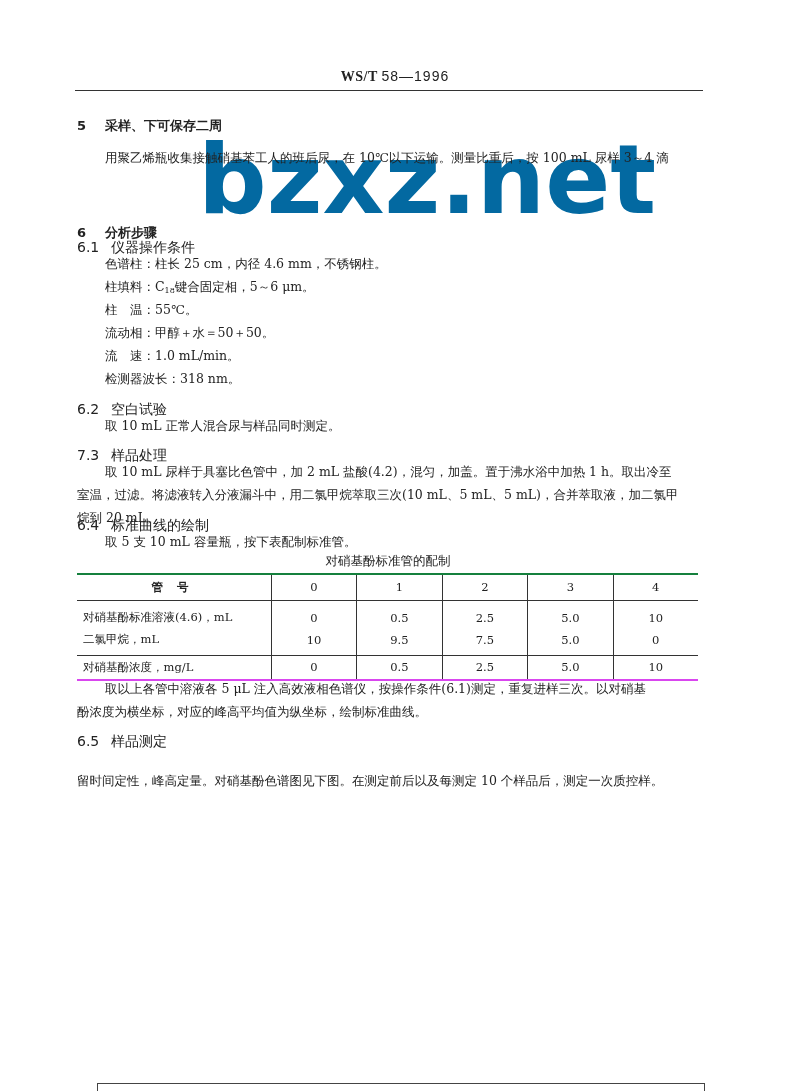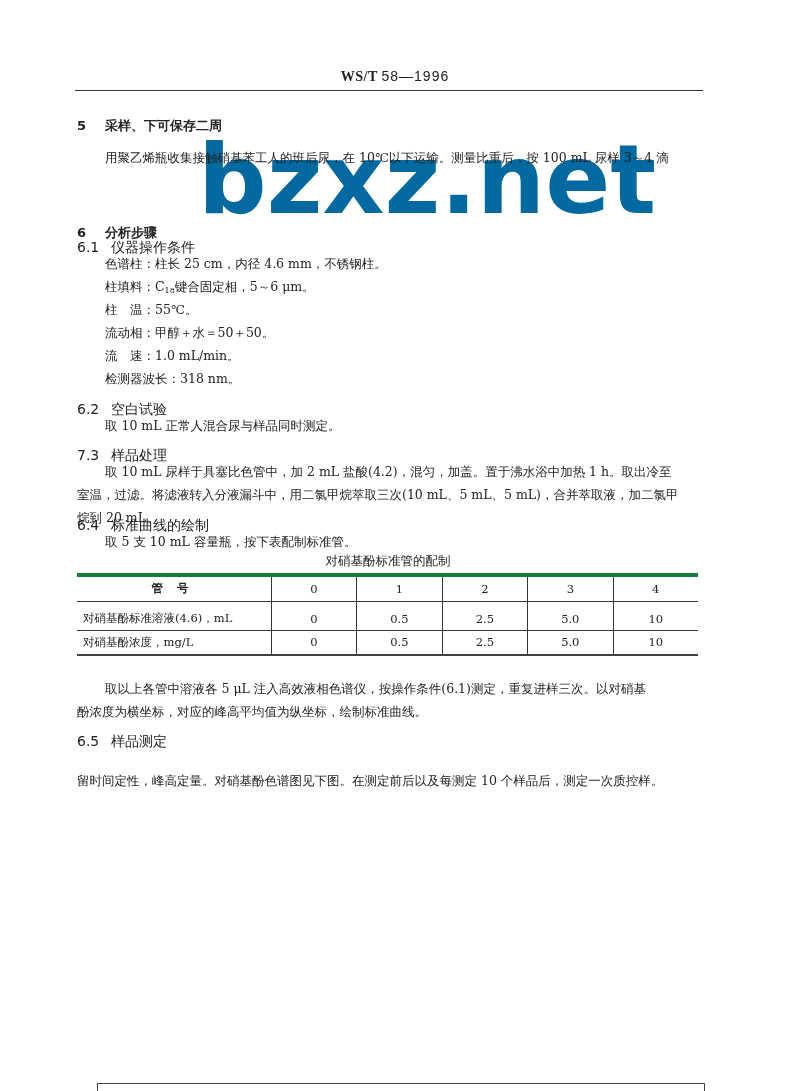--- a/index.html
+++ b/index.html
@@ -110,38 +110,38 @@
       padding: 0;
       text-align: center;
       font-weight: normal;
     }
     table.std th:first-child, table.std td:first-child {
       border-left: none;
       text-align: left;
       padding-left: 6px;
     }
     table.std thead tr {
-      border-top: 4px solid #15803d;
+      border-top: 2px solid #15803d;
       border-bottom: 1px solid #333;
       height: 26px;
     }
     table.std thead th:first-child {
       text-align: center;
       font-family: "DejaVu Sans", "Liberation Sans", sans-serif;
       font-weight: bold;
       letter-spacing: 14px;
     }
     table.std tbody tr.body-row td {
       height: 22px;
     }
     table.std tbody tr.body-row.first td { padding-top: 6px; }
     table.std tbody tr.body-row.last td { padding-bottom: 4px; }
     table.std tbody tr.conc-row {
       border-top: 1px solid #333;
-      border-bottom: 2px solid #404040;
+      border-bottom: 2px solid #d946ef;
       height: 25px;
     }
     .col-label { width: 189px; }
     .col-val { width: 85px; }
 
     .footer-frame {
       position: absolute;
       left: 97px;
       top: 1083px;
       width: 606px;
@@ -235,20 +235,28 @@
     </thead>
     <tbody>
       <tr class="body-row first">
         <td>对硝基酚标准溶液(4.6)，mL</td>
         <td>0</td>
         <td>0.5</td>
         <td>2.5</td>
         <td>5.0</td>
         <td>10</td>
       </tr>
+      <tr class="body-row last">
+        <td>二氯甲烷，mL</td>
+        <td>10</td>
+        <td>9.5</td>
+        <td>7.5</td>
+        <td>5.0</td>
+        <td>0</td>
+      </tr>
       <tr class="conc-row">
         <td>对硝基酚浓度，mg/L</td>
         <td>0</td>
         <td>0.5</td>
         <td>2.5</td>
         <td>5.0</td>
         <td>10</td>
       </tr>
     </tbody>
   </table>

